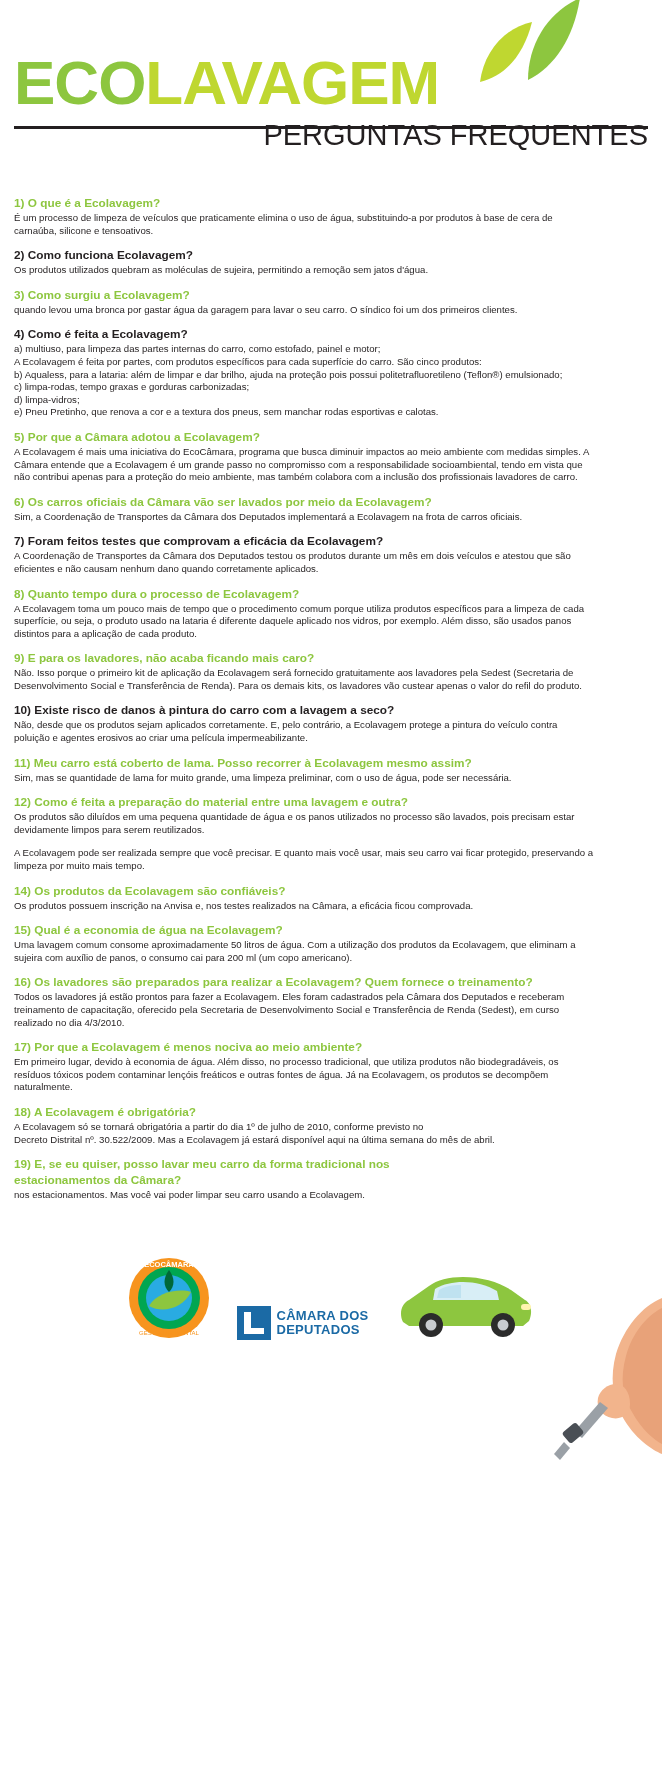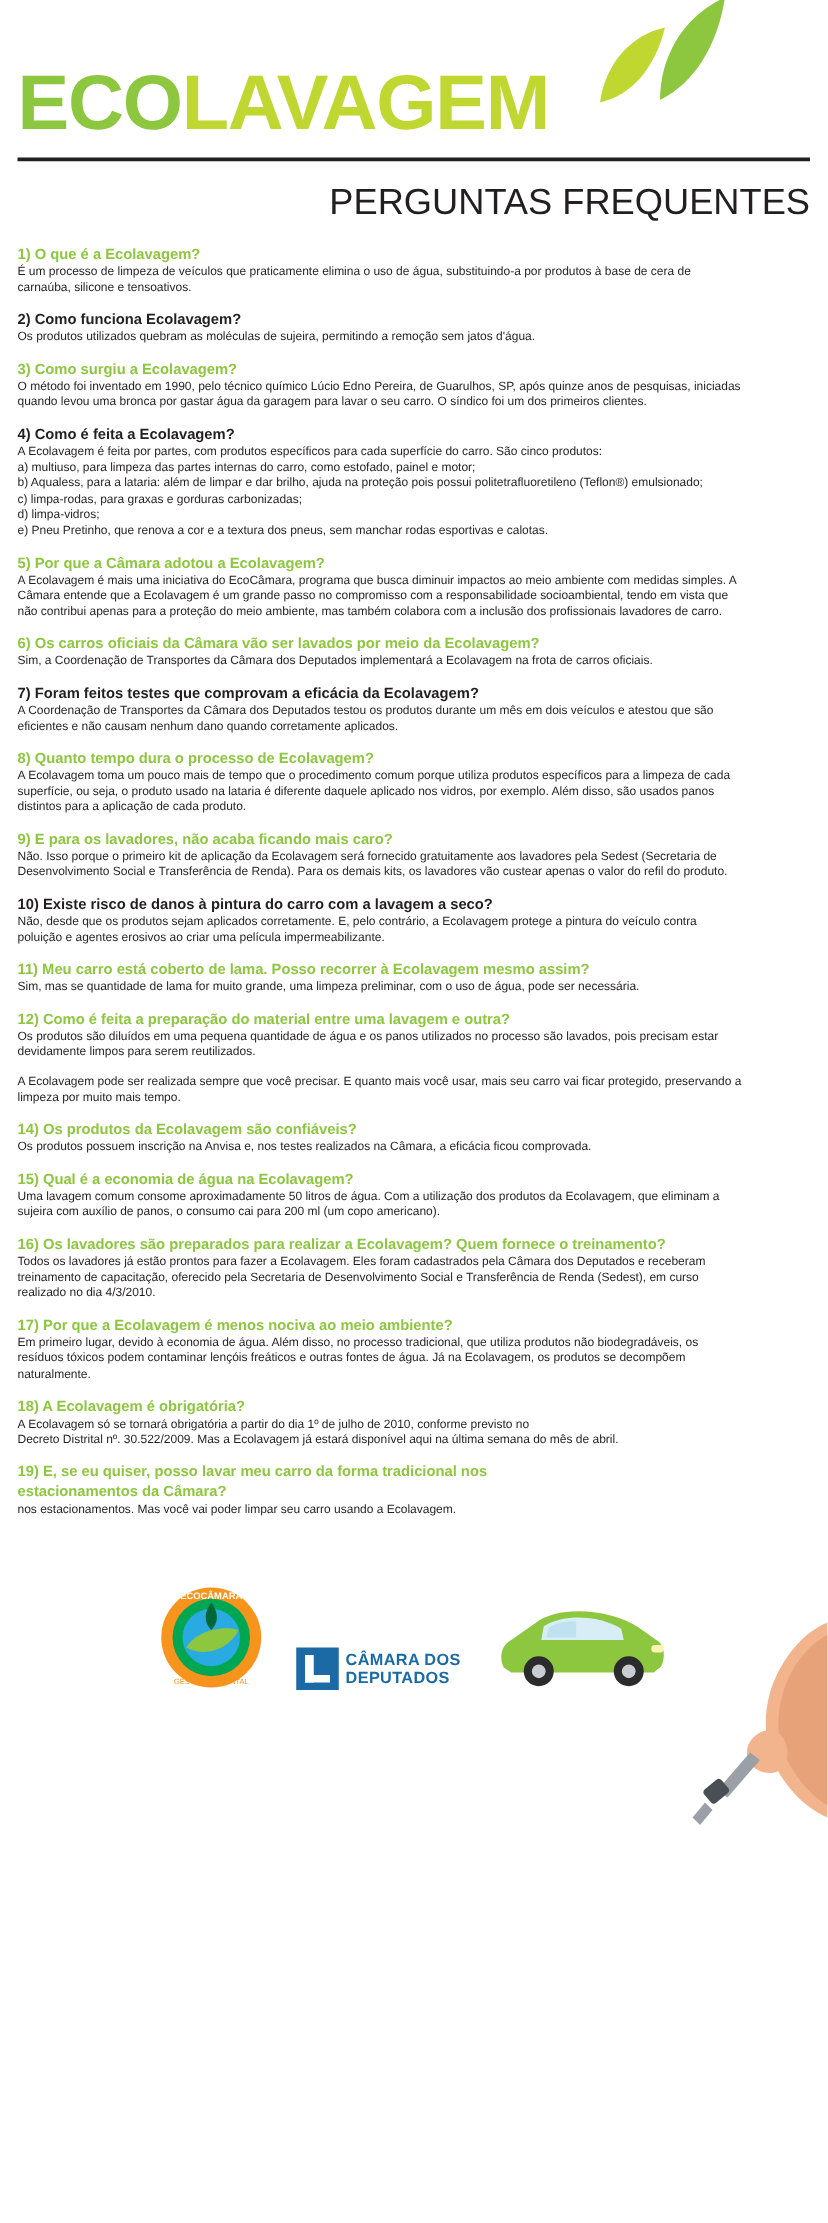--- a/index.html
+++ b/index.html
@@ -45,21 +45,21 @@
     position: absolute;
     left: 14px;
     top: 126px;
     width: 634px;
     height: 3px;
     background: #231f20;
   }
   .subtitle {
     position: absolute;
     right: 14px;
-    top: 146px;
+    top: 119px;
     font-size: 29px;
     letter-spacing: 0px;
     color: #231f20;
     font-weight: normal;
   }
 
   
   .content {
     padding: 14px 14px 0 14px;
     position: relative;
@@ -189,32 +189,31 @@
   <div class="faq">
     <p class="q dark">2) Como funciona Ecolavagem?</p>
     <p class="a">
       <span class="line">Os produtos utilizados quebram as moléculas de sujeira, permitindo a remoção sem jatos d'água.</span>
     </p>
   </div>
 
   <div class="faq">
     <p class="q green">3) Como surgiu a Ecolavagem?</p>
     <p class="a">
-      <span class="line">O método foi inventado em 1990, pelo técnico químico Lúcio Edno Pereira, de Guarulhos, SP, após quinze anos de pesquisas, iniciadas</span>
       <span class="line">quando levou uma bronca por gastar água da garagem para lavar o seu carro. O síndico foi um dos primeiros clientes.</span>
     </p>
   </div>
 
   <div class="faq">
     <p class="q dark">4) Como é feita a Ecolavagem?</p>
     <p class="a">
+      <span class="line">a) multiuso, para limpeza das partes internas do carro, como estofado, painel e motor;</span>
       <span class="line">A Ecolavagem é feita por partes, com produtos específicos para cada superfície do carro. São cinco produtos:</span>
-      <span class="line">a) multiuso, para limpeza das partes internas do carro, como estofado, painel e motor;</span>
       <span class="line">b) Aqualess, para a lataria: além de limpar e dar brilho, ajuda na proteção pois possui politetrafluoretileno (Teflon®) emulsionado;</span>
-      <span class="line">c) limpa-rodas, para graxas e gorduras carbonizadas;</span>
+      <span class="line">c) limpa-rodas, tempo graxas e gorduras carbonizadas;</span>
       <span class="line">d) limpa-vidros;</span>
       <span class="line">e) Pneu Pretinho, que renova a cor e a textura dos pneus, sem manchar rodas esportivas e calotas.</span>
     </p>
   </div>
 
   <div class="faq">
     <p class="q green">5) Por que a Câmara adotou a Ecolavagem?</p>
     <p class="a">
       <span class="line">A Ecolavagem é mais uma iniciativa do EcoCâmara, programa que busca diminuir impactos ao meio ambiente com medidas simples. A</span>
       <span class="line">Câmara entende que a Ecolavagem é um grande passo no compromisso com a responsabilidade socioambiental, tendo em vista que</span>

